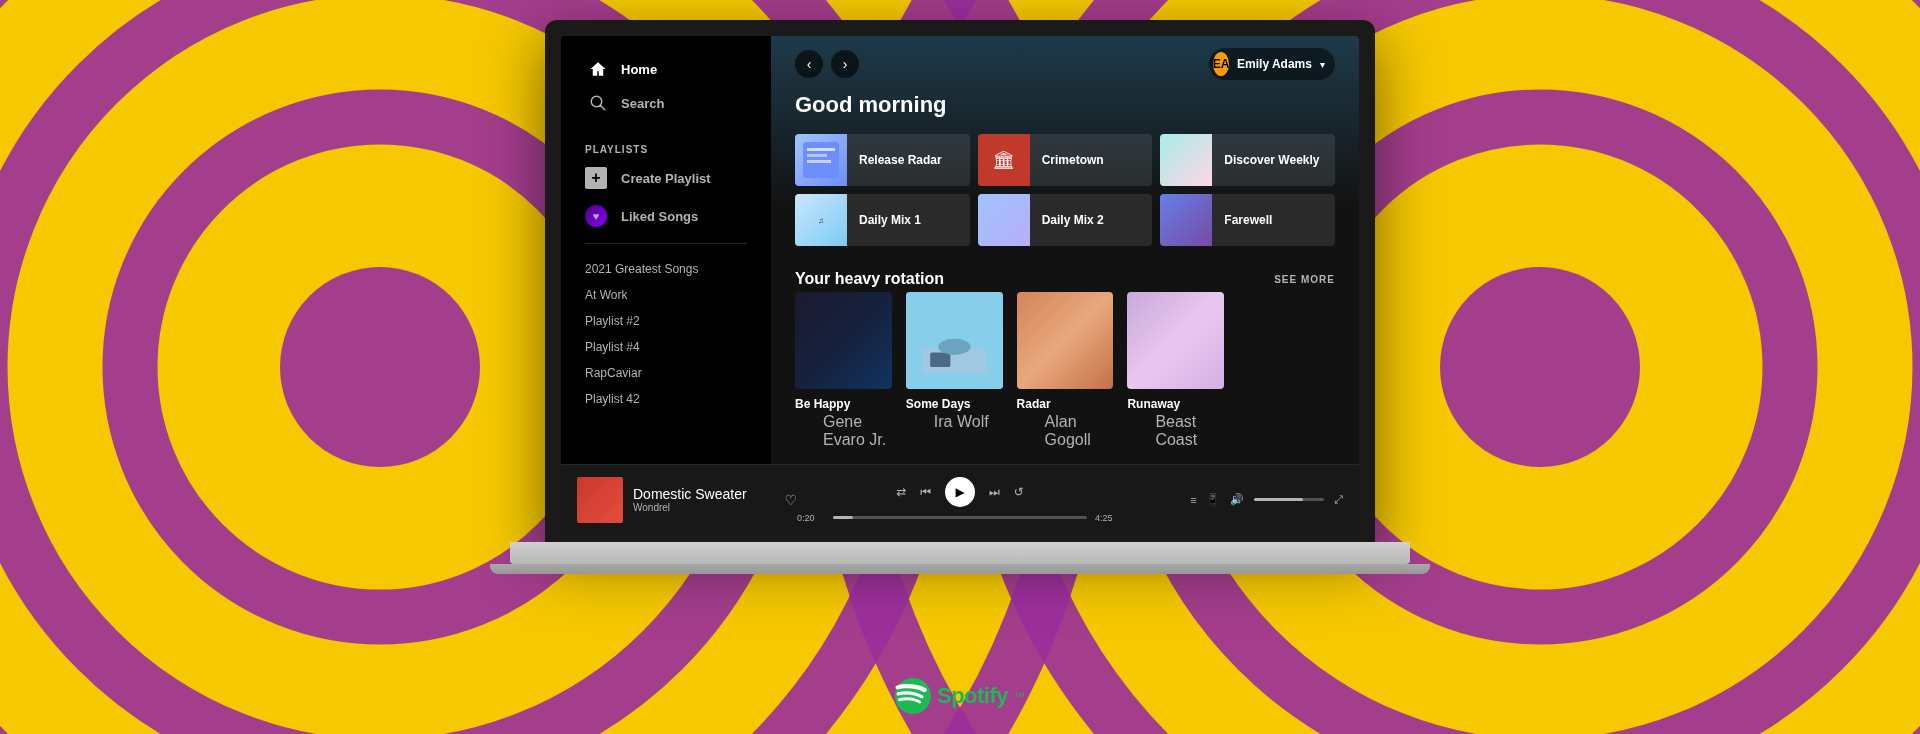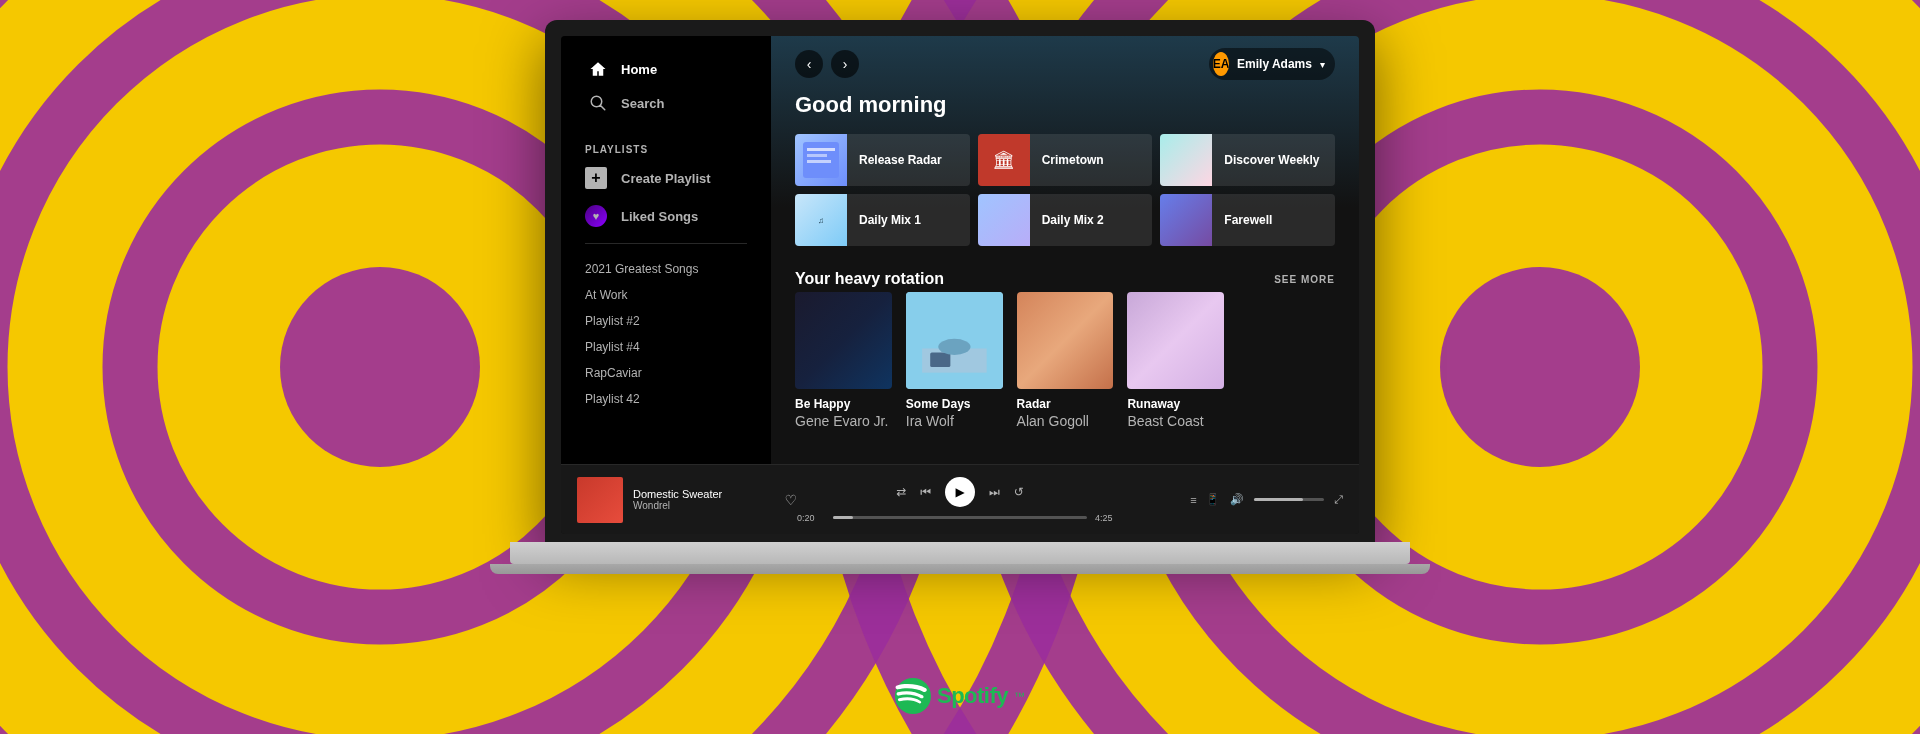--- a/index.html
+++ b/index.html
@@ -361,22 +361,23 @@
       margin-bottom: 8px;
     }
 
     .rotation-title {
       font-size: 12px;
       font-weight: 600;
       color: #fff;
       margin-bottom: 2px;
     }
     .rotation-artist {
-      font-size: 14px;
-      color: #b3b3b3;
+      font-size: 16px;
+      color: #b3b3b3;
+      margin-left: 28px;
     }
 
     
     .art-be-happy {
       width: 100%;
       height: 100%;
       background: linear-gradient(135deg, #1a1a2e, #16213e, #0f3460);
     }
     .art-some-days {
       width: 100%;
@@ -441,21 +442,21 @@
       width: 100%;
       height: 100%;
       background: linear-gradient(135deg, #c8392b, #e74c3c);
     }
 
     .player-track-info {
       flex: 1;
     }
     .player-track-name {
       color: #fff;
-      font-size: 11px;
+      font-size: 14px;
       font-weight: 400;
     }
     .player-track-artist {
       color: #b3b3b3;
       font-size: 10px;
     }
 
     .player-heart {
       color: #b3b3b3;
       font-size: 14px;

